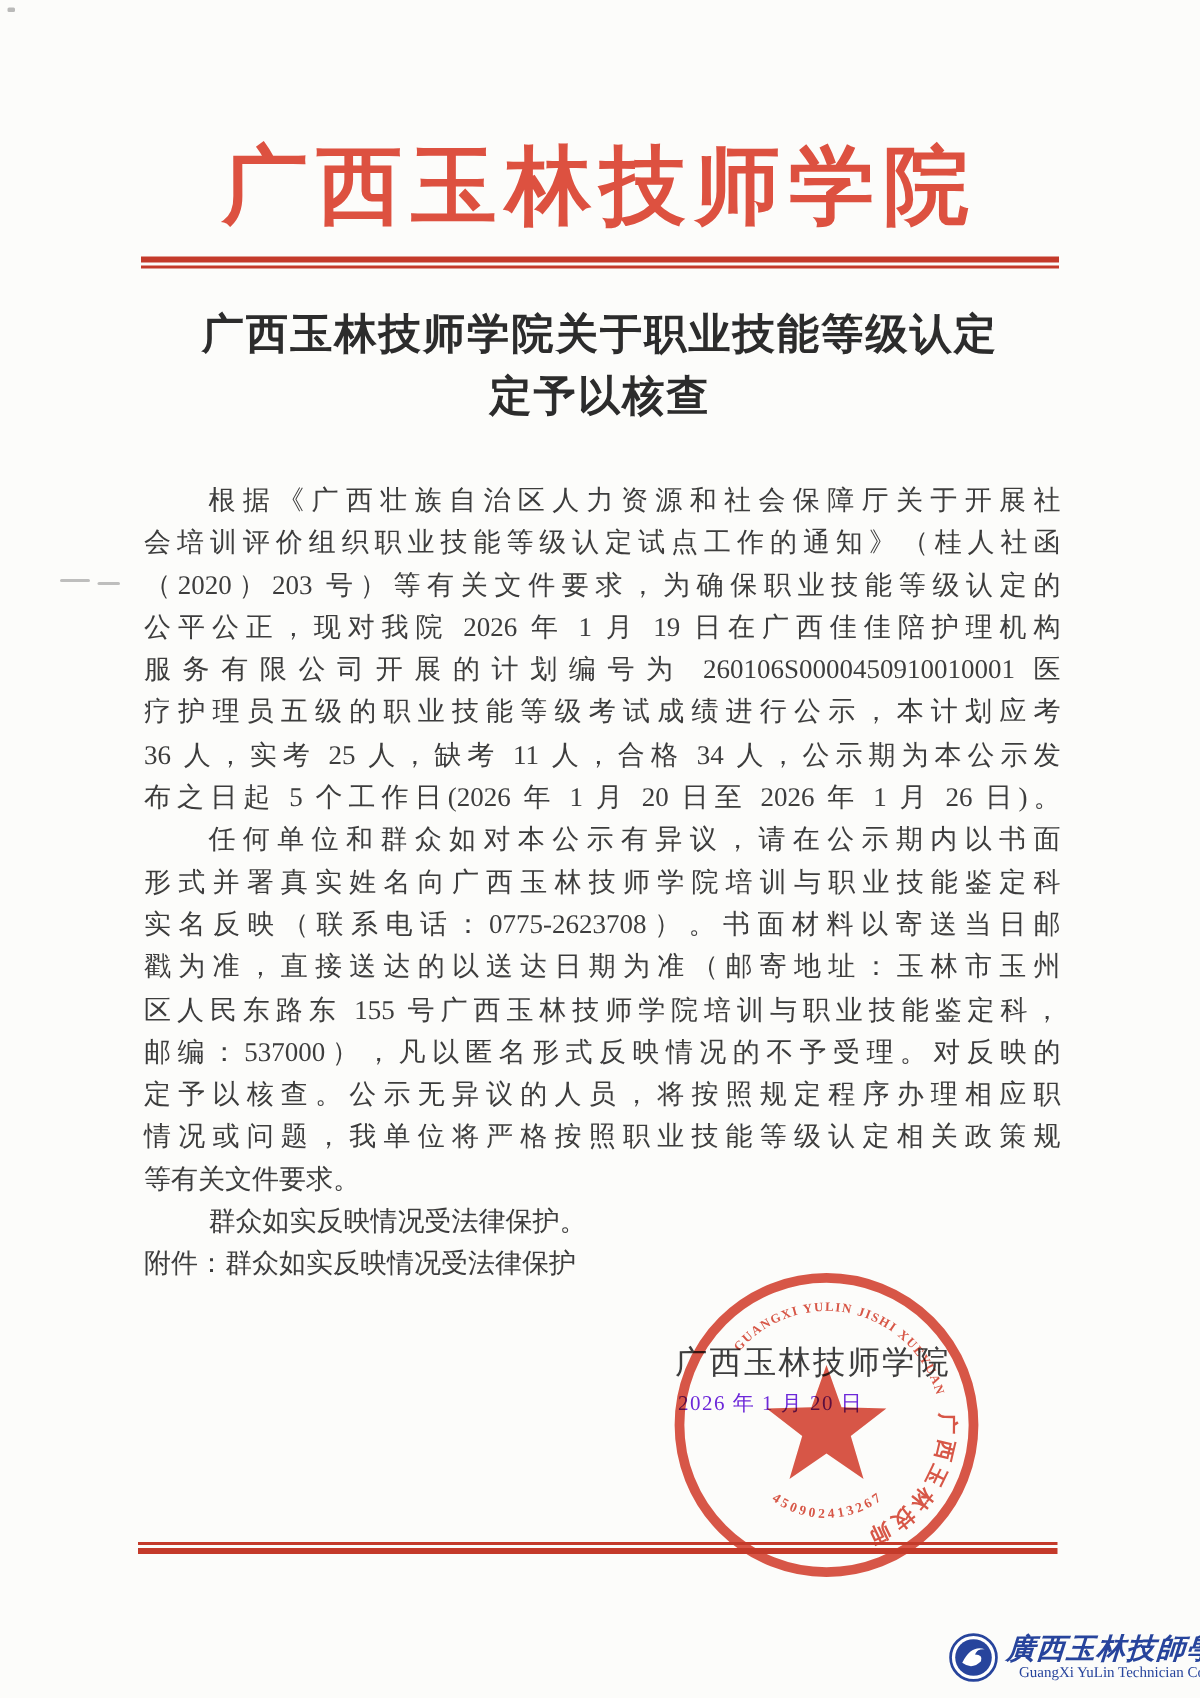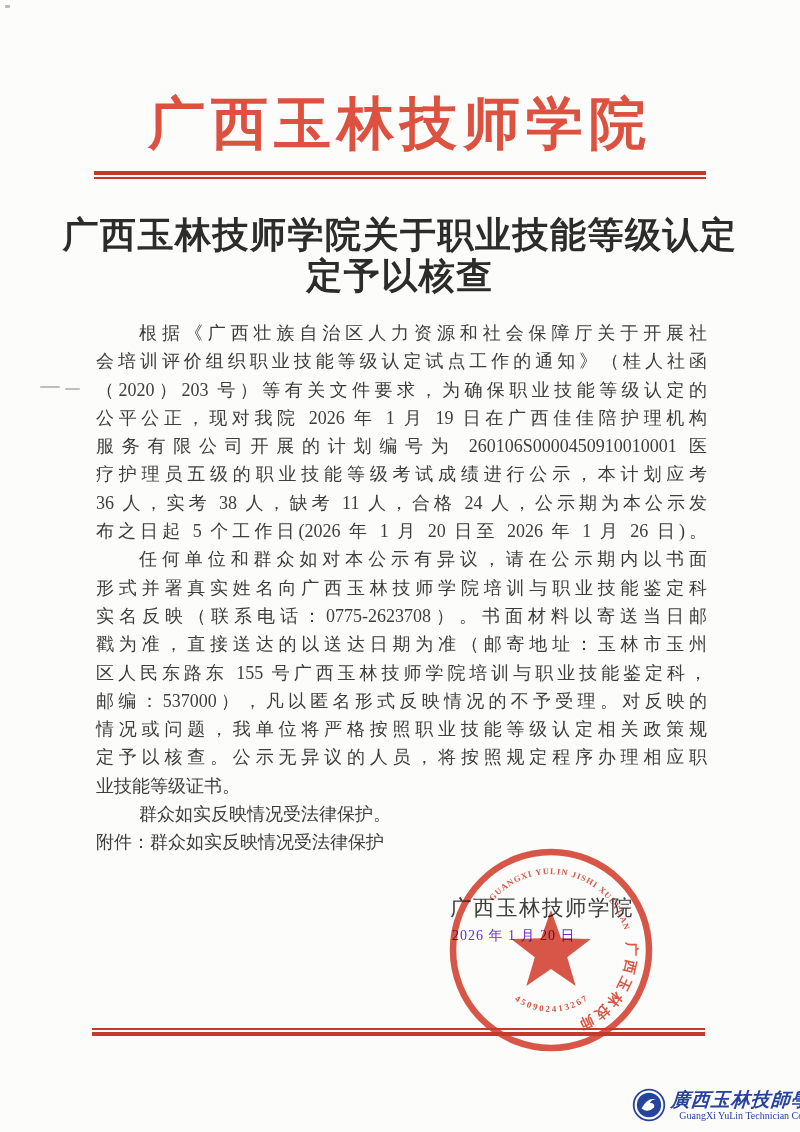--- a/index.html
+++ b/index.html
@@ -17,22 +17,22 @@
   .rule { position:absolute; left:94px; width:612px; }
   .rule-header { top:171px; }
   .rule-footer { top:1028px; left:92px; width:613px; }
   .rule .thick { height:4px; background:#c43a2a; }
   .rule .thin  { height:2px; background:#c43a2a; }
   .rule .gap   { height:2px; }
   
   .doc-title {
     position:absolute; top:202px; left:0; width:100%;
     text-align:center; font-family:"Liberation Sans","DejaVu Sans",sans-serif;
-    font-weight:bold; font-size:36px; line-height:41px;
-    color:#2c2c2c; letter-spacing:1.5px;margin-top:12px;
+    font-weight:bold; font-size:28px; line-height:41px;
+    color:#2c2c2c; letter-spacing:1.5px;
   }
   
   .body-text {
     position:absolute; top:319px; left:96px; width:611px;
     font-size:18px; line-height:28.3px; color:#3d3d3d;
   }
   .body-line { text-align:justify; text-align-last:justify; height:28.3px; overflow:visible; }
   .body-line.indent { padding-left:43px; }
   .body-line.short { text-align-last:auto; }
   
@@ -95,31 +95,31 @@
   <div class="artifact dash-a"></div>
   <div class="artifact dash-b"></div>
 
   <div class="body-text">
       <div class="body-line indent">根据《广西壮族自治区人力资源和社会保障厅关于开展社</div>
       <div class="body-line">会培训评价组织职业技能等级认定试点工作的通知》（桂人社函</div>
       <div class="body-line">（2020）203 号）等有关文件要求，为确保职业技能等级认定的</div>
       <div class="body-line">公平公正，现对我院 2026 年 1 月 19 日在广西佳佳陪护理机构</div>
       <div class="body-line">服务有限公司开展的计划编号为 260106S0000450910010001 医</div>
       <div class="body-line">疗护理员五级的职业技能等级考试成绩进行公示，本计划应考</div>
-      <div class="body-line">36 人，实考 38 人，缺考 11 人，合格 24 人，公示期为本公示发</div>
+      <div class="body-line">36 人，实考 25 人，缺考 11 人，合格 34 人，公示期为本公示发</div>
       <div class="body-line">布之日起 5 个工作日(2026 年 1 月 20 日至 2026 年 1 月 26 日)。</div>
       <div class="body-line indent">任何单位和群众如对本公示有异议，请在公示期内以书面</div>
       <div class="body-line">形式并署真实姓名向广西玉林技师学院培训与职业技能鉴定科</div>
       <div class="body-line">实名反映（联系电话：0775-2623708）。书面材料以寄送当日邮</div>
       <div class="body-line">戳为准，直接送达的以送达日期为准（邮寄地址：玉林市玉州</div>
       <div class="body-line">区人民东路东 155 号广西玉林技师学院培训与职业技能鉴定科，</div>
       <div class="body-line">邮编：537000），凡以匿名形式反映情况的不予受理。对反映的</div>
+      <div class="body-line">定予以核查。公示无异议的人员，将按照规定程序办理相应职</div>
       <div class="body-line">情况或问题，我单位将严格按照职业技能等级认定相关政策规</div>
-      <div class="body-line">定予以核查。公示无异议的人员，将按照规定程序办理相应职</div>
-      <div class="body-line short">业技能等级证书。</div>
+      <div class="body-line short">等有关文件要求。</div>
       <div class="body-line indent short">群众如实反映情况受法律保护。</div>
       <div class="body-line short">附件：群众如实反映情况受法律保护</div>
     </div>
 
   <div class="sig-org">广西玉林技师学院</div>
   <div class="sig-date">2026 年 1 月 20 日</div>
 
   <svg class="seal" width="210" height="210" viewBox="0 0 210 210">
     <defs>
       <path id="arcMain" d="M 46.8 56.1 A 76 76 0 1 1 131 176.4" fill="none"></path>

